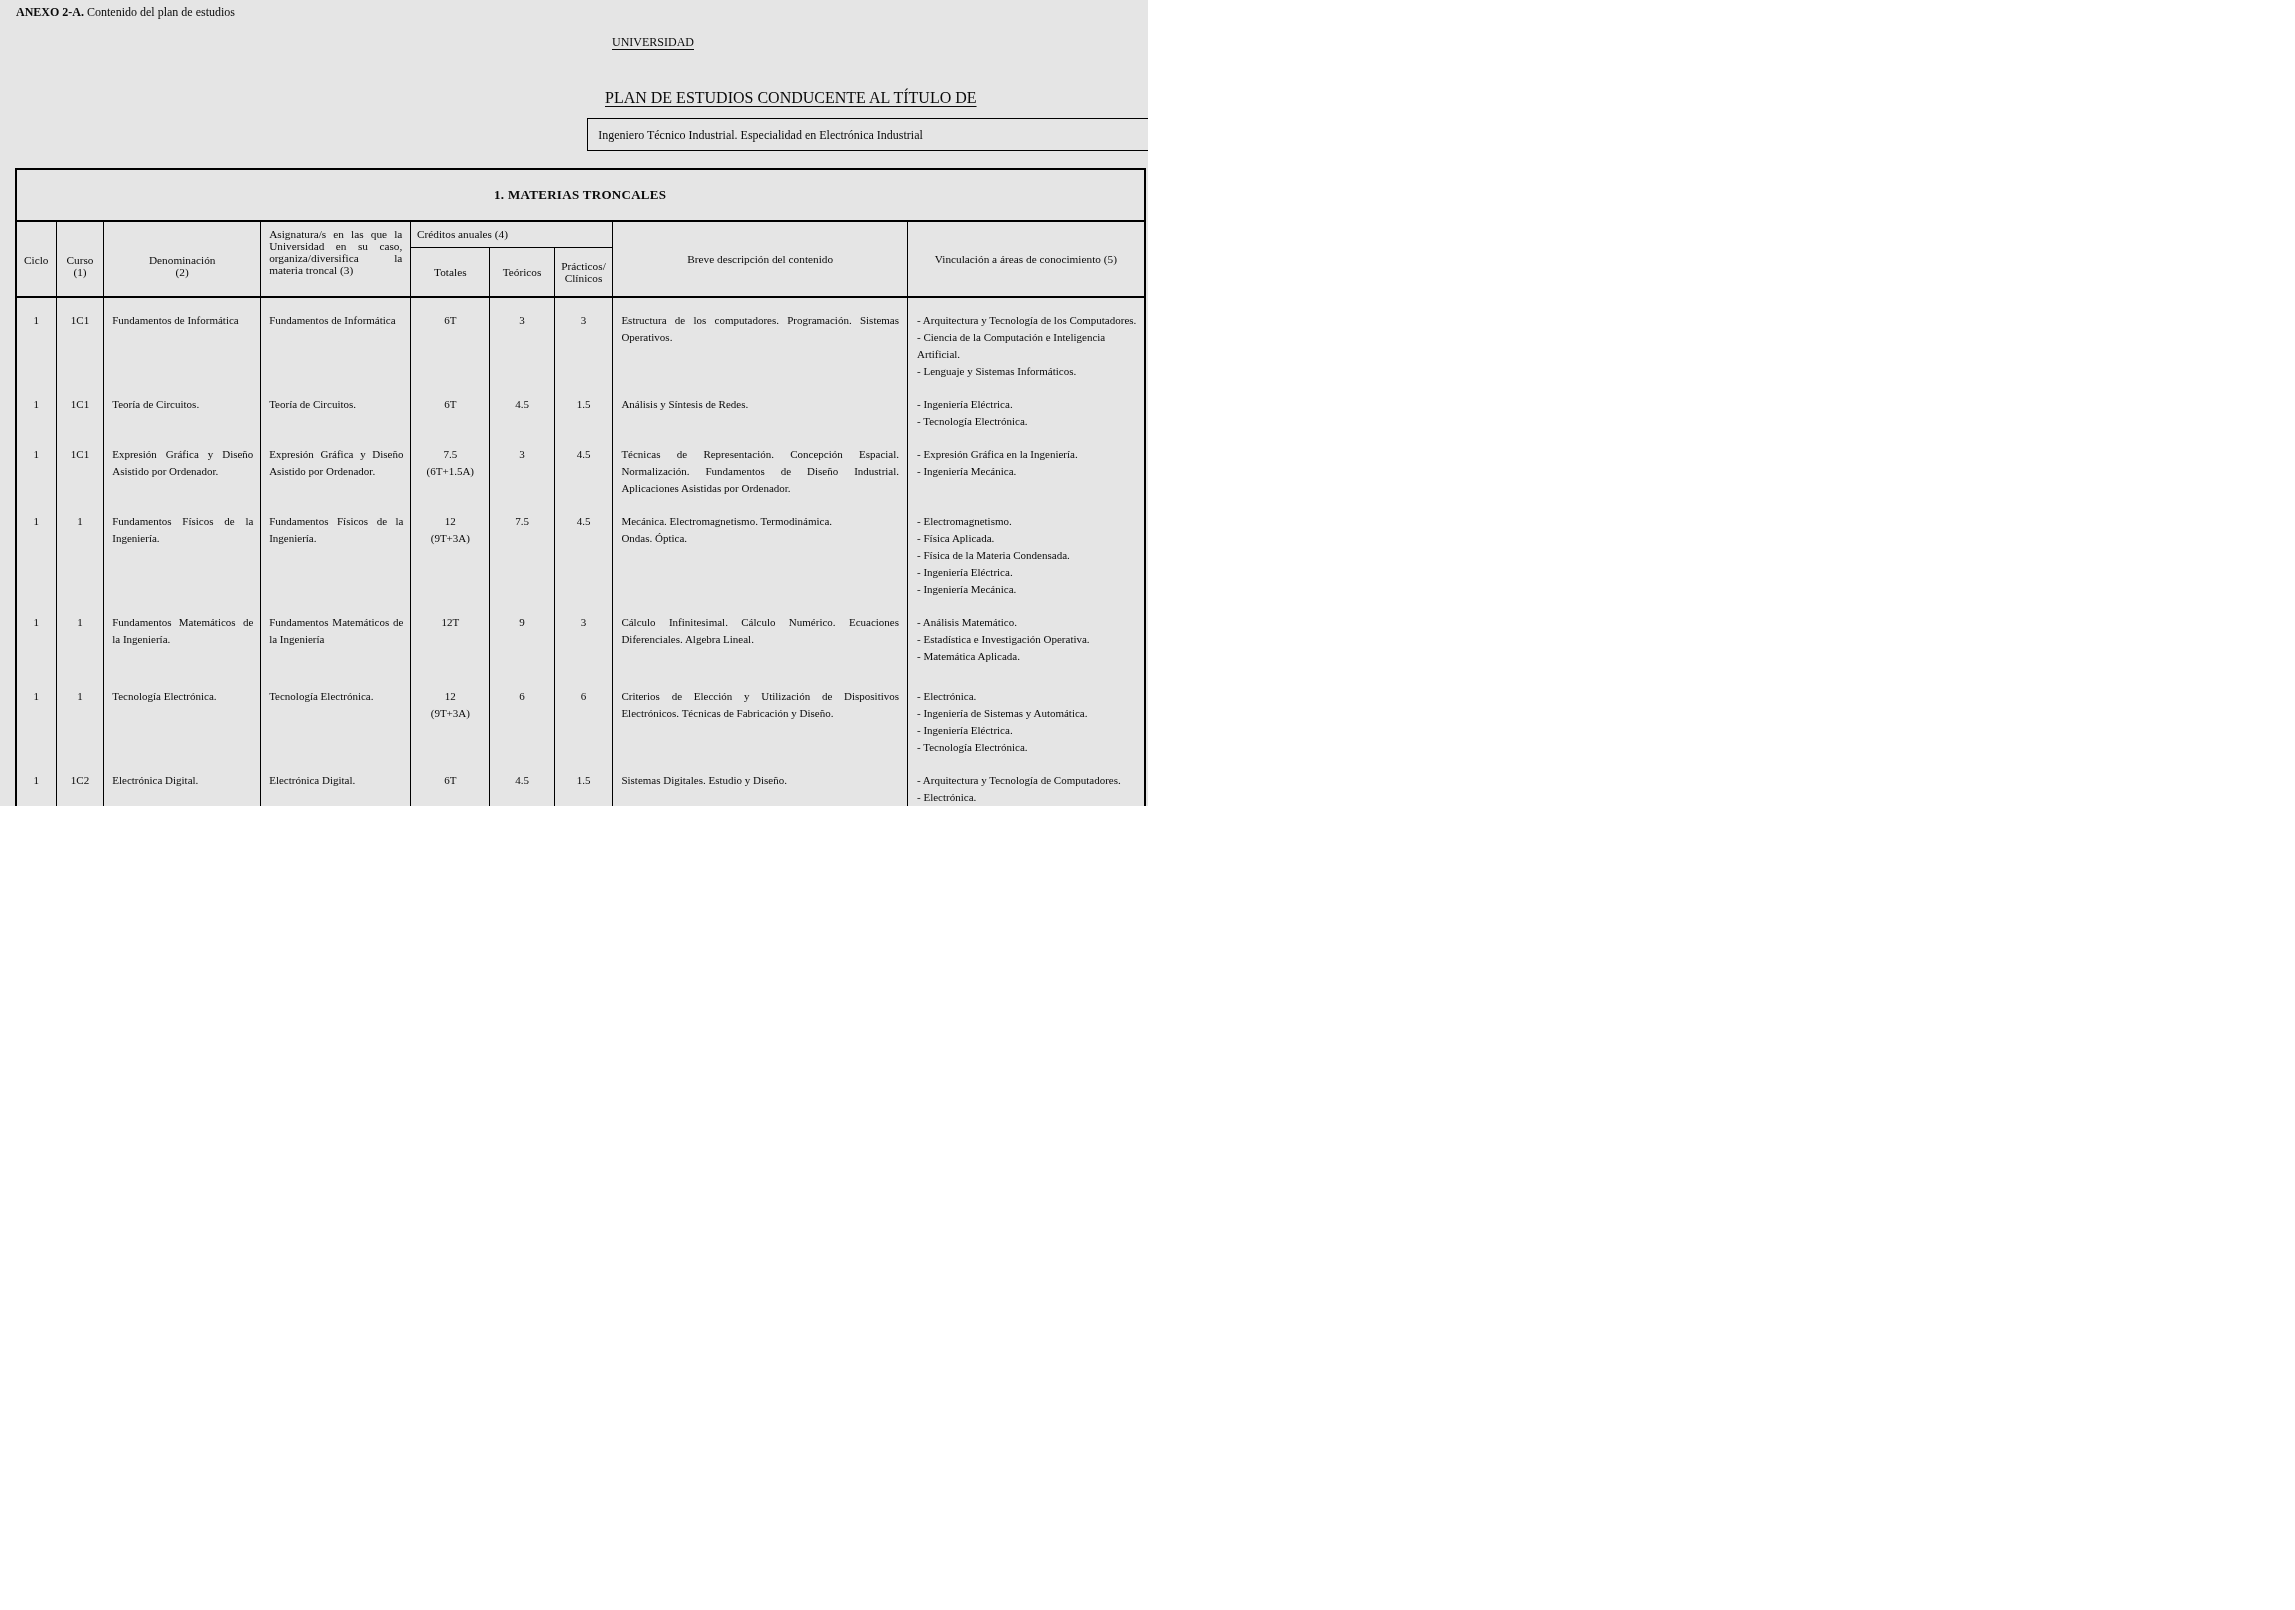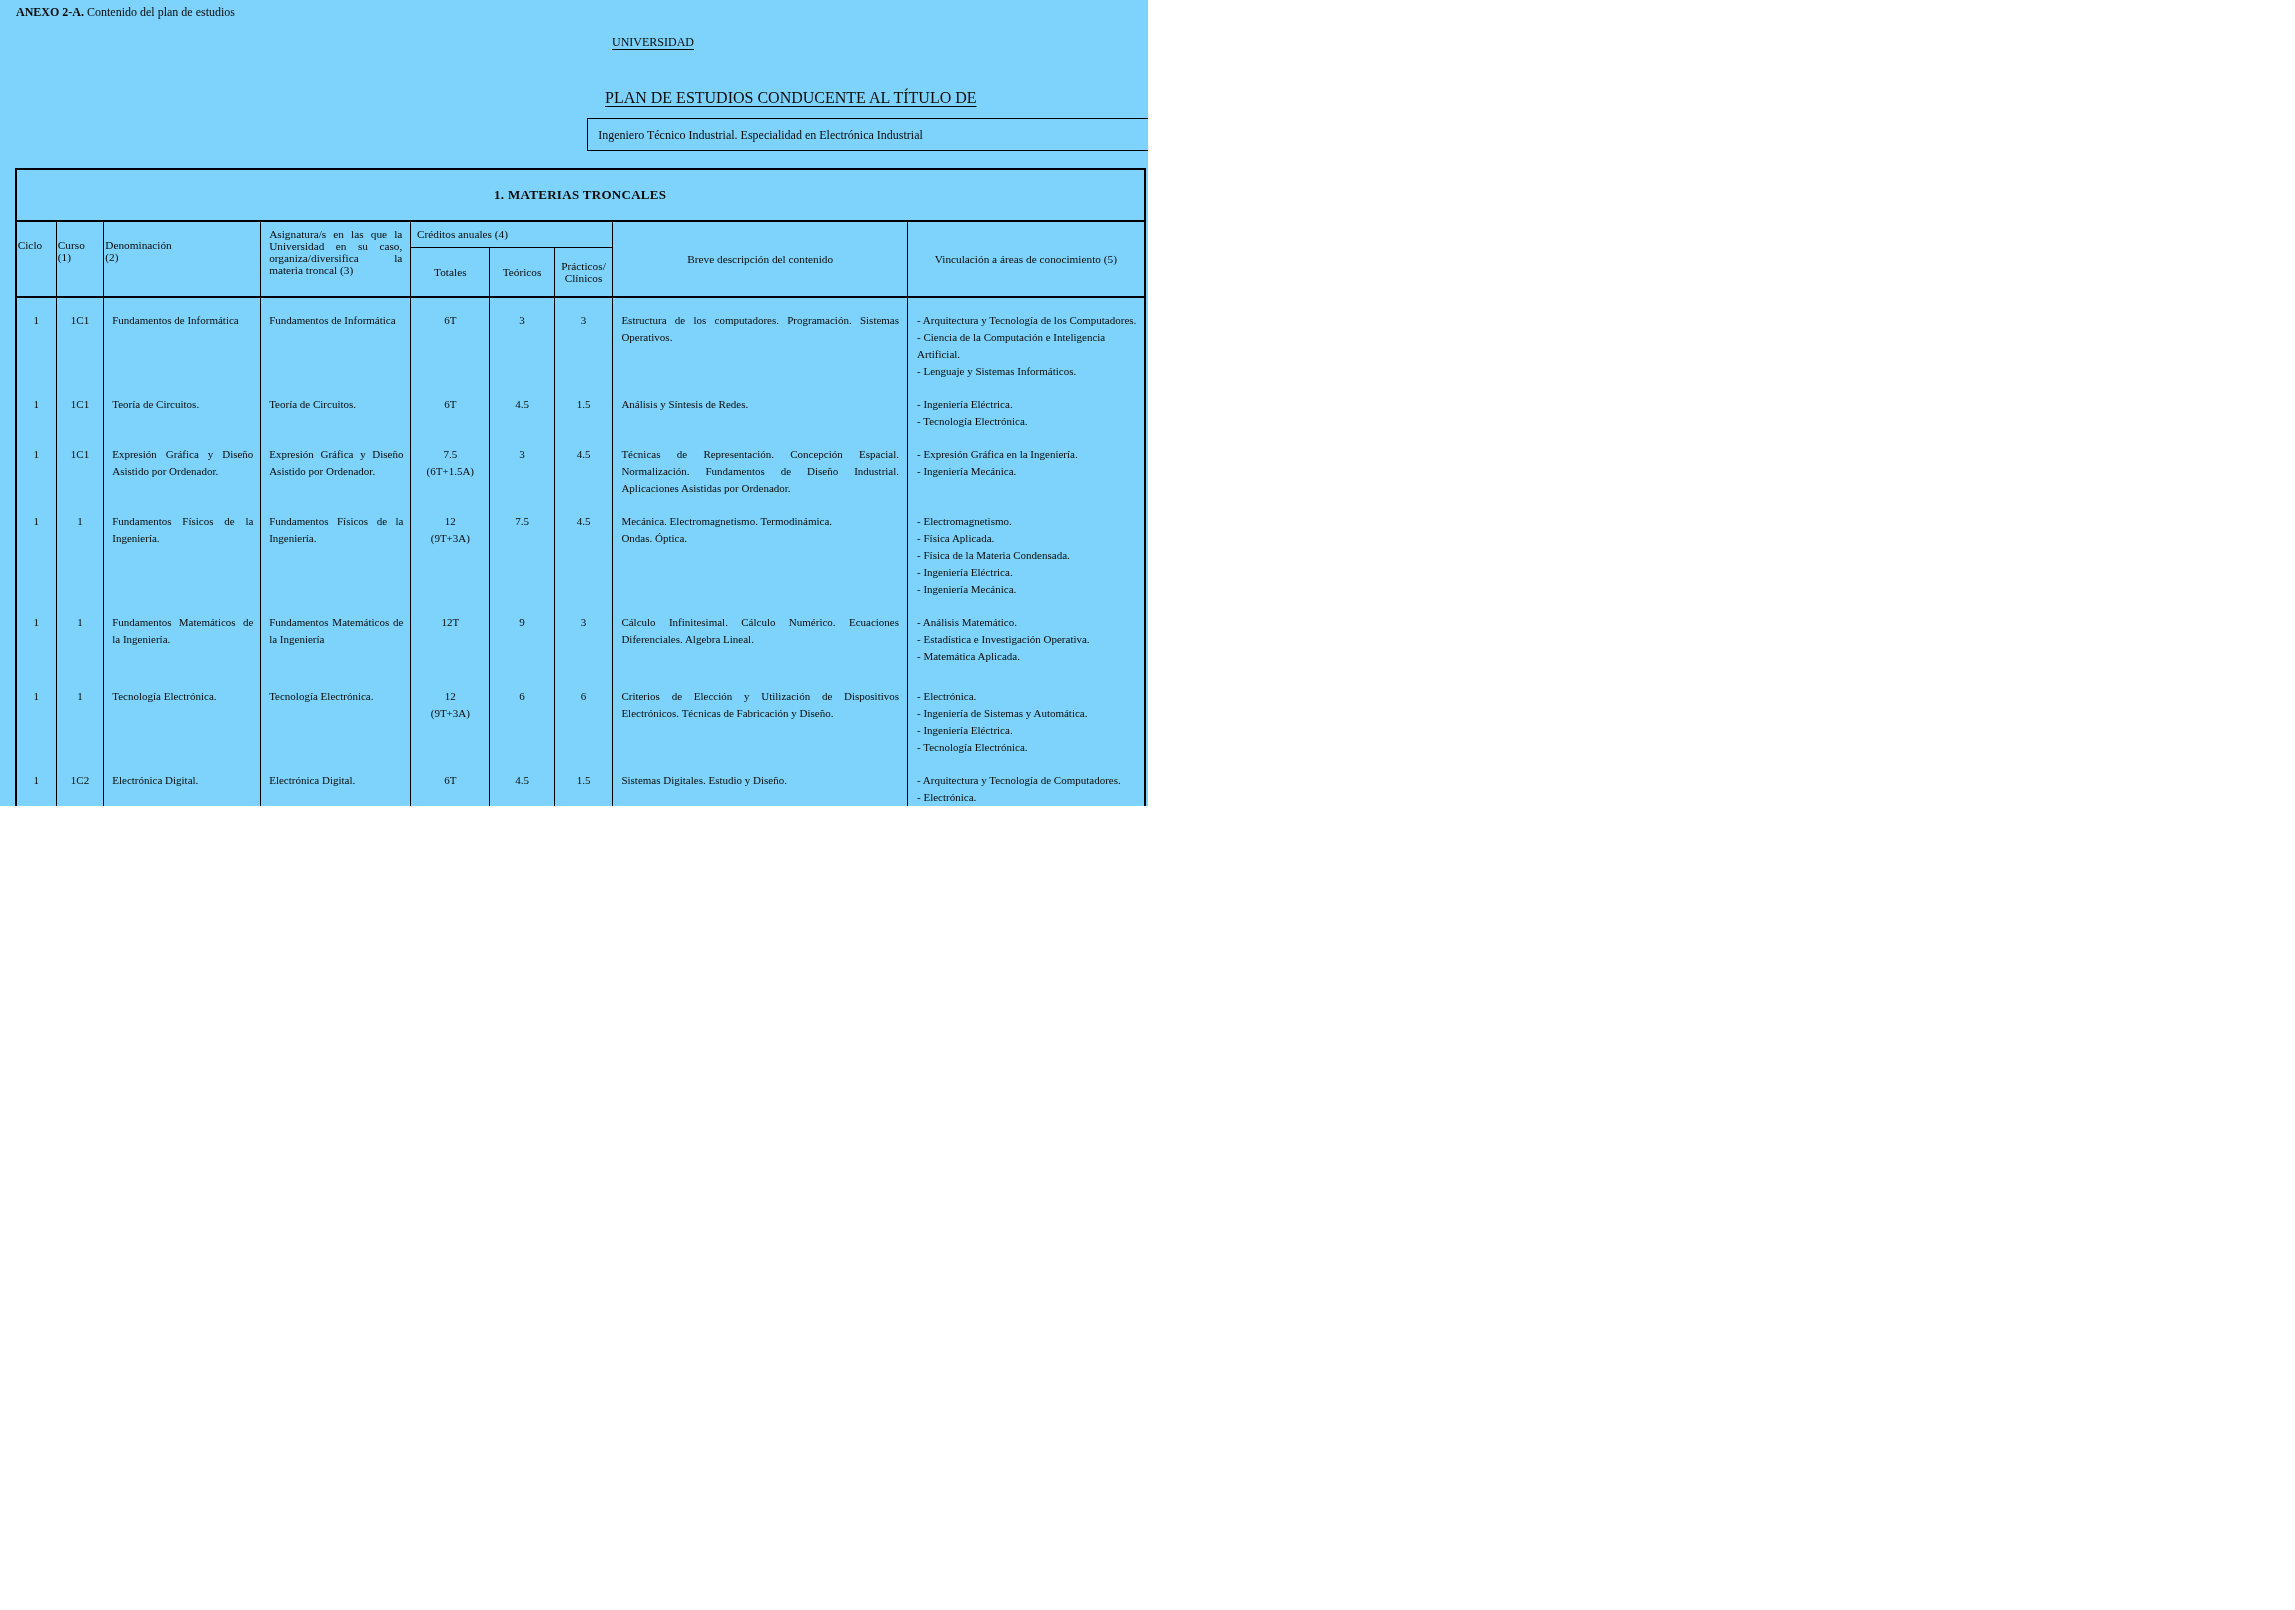--- a/index.html
+++ b/index.html
@@ -1,21 +1,21 @@
 <!DOCTYPE html>
 <html lang="es" style="font-size:9px"><head>
 <meta charset="utf-8">
 <style>
   html, body { margin: 0; padding: 0; background: #ffffff; }
   .page {
     position: relative;
     width: 1148px;
     height: 806px;
     overflow: hidden;
-    background: #7dd3fc;
+    background: #e5e5e5;
     color: #0a0a0a;
     font-family: "Liberation Serif", "DejaVu Serif", serif;
   }
 
   
   .annex { position: absolute; left: 16px; top: 4.5px; font-size: 12px; white-space: nowrap; }
   .annex .annex-label { font-weight: bold; }
 
   
   .uni-label {
@@ -48,21 +48,21 @@
   .troncales th, .troncales td {
     border-left: 1.1px solid #000; border-right: 1.1px solid #000;
     font-weight: normal; overflow: hidden;
   }
   .title-row th {
     border-bottom: 2.8px solid #000; height: 48px;
     text-align: center; vertical-align: middle;
     font-size: 13px; font-weight: bold; letter-spacing: 0.3px;
   }
   .hdr { border-bottom: 2.3px solid #000; font-size: 11.3px; }
-  .hdr-top { vertical-align: top; padding-top: 17px; text-align: left; }
+  .hdr-top { vertical-align: top; padding-top: 32px; text-align: center; }
   .hdr-mid { vertical-align: middle; padding: 0 8px; }
   .hdr-asig { vertical-align: top; padding: 5.7px 8px 0 8px; text-align: justify; text-justify: inter-word; }
   .hdr-cred { border-bottom: 1.7px solid #000; vertical-align: middle; text-align: left; padding-left: 5.7px; height: 22.6px; font-size: 11.3px; font-family: Liberation Serif, serif; }
   .hdr-sub { vertical-align: middle; text-align: center; height: 46px; white-space: pre-line; font-size: 11.3px; }
 
   .troncales tbody td {
     vertical-align: top; padding-top: 14.7px; white-space: pre-line; line-height: 1.55;
   }
   td.cc { text-align: center; padding-left: 3.4px; padding-right: 3.4px; }
   td.cl { text-align: justify; text-justify: inter-word; padding-left: 8px; padding-right: 6.8px; }

